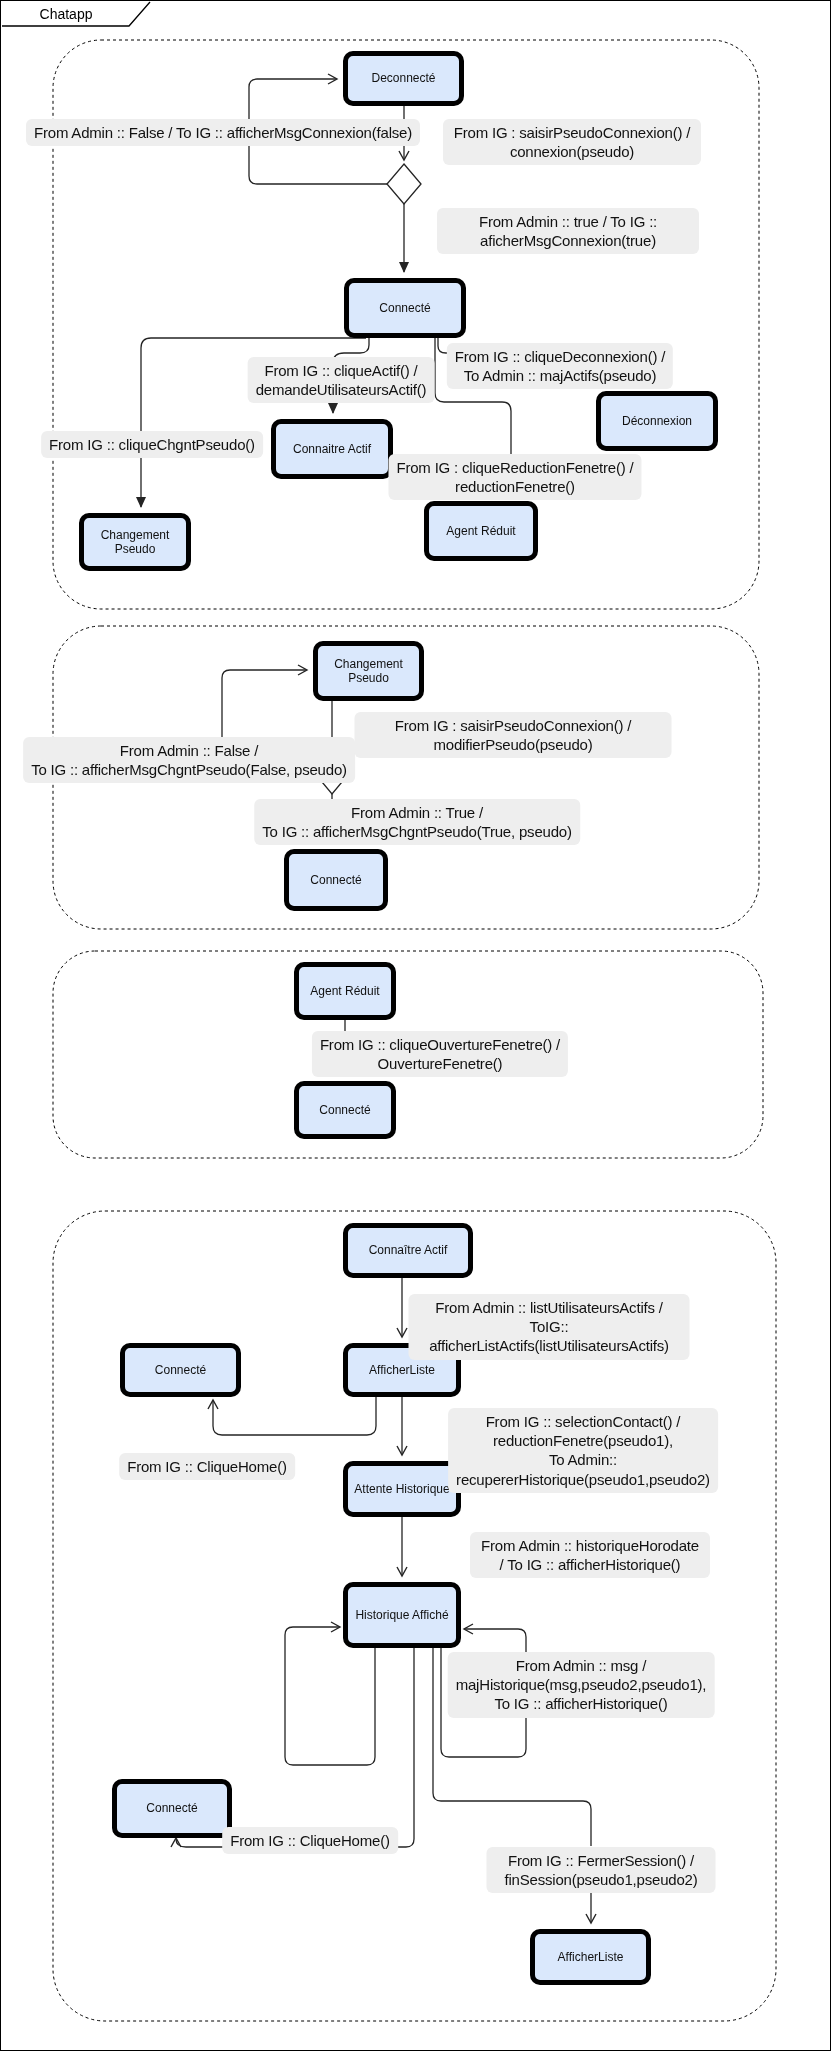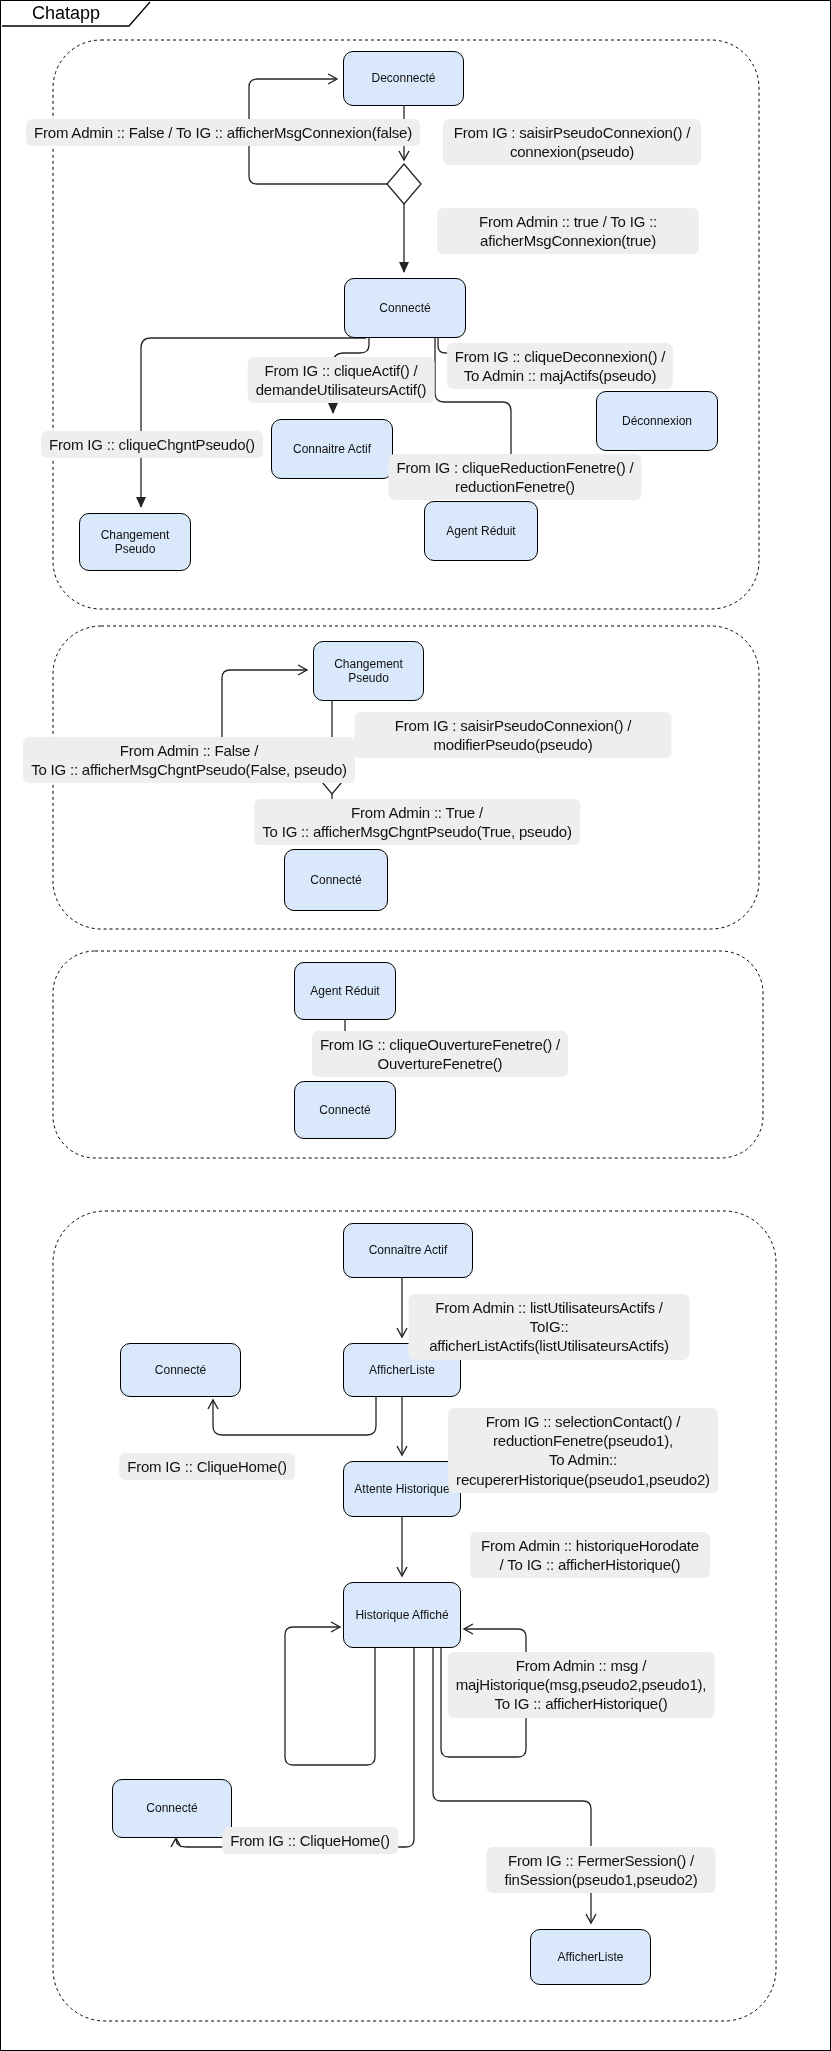--- a/index.html
+++ b/index.html
@@ -9,21 +9,21 @@
     width:831px;height:2051px;
     background:#ffffff;
     border:1px solid #000;
     font-family:"Liberation Sans","DejaVu Sans",sans-serif;
     overflow:hidden;
   }
   svg.layer{position:absolute;left:0;top:0;width:831px;height:2051px;}
   .state{
     position:absolute;
     background:#dae8fc;
-    border:1px solid #000000;
+    border:5px solid #000000;
     border-radius:10px;
     display:flex;align-items:center;justify-content:center;
     font-size:12px;color:#111;
     text-align:center;
     padding:4px 6px;
     white-space:pre-line;
     line-height:1.2;
   }
   .elabel{
     position:absolute;
@@ -32,21 +32,21 @@
     border-radius:6px;
     padding:4px 8px;
     font-size:15px;letter-spacing:-0.2px;color:#111;
     text-align:center;
     white-space:pre-line;
     line-height:1.28;
   }
   .frame-title{
     position:absolute;left:0;top:0;width:130px;height:25px;
     display:flex;align-items:center;justify-content:center;
-    font-size:18px;color:#000;
+    font-size:14px;color:#000;
   }
 </style>
 </head>
 <body>
 
 <div class="canvas">
 
   <svg class="layer" viewBox="0 0 831 2051">
     <defs>
       <marker id="mF" markerWidth="16" markerHeight="16" refX="10" refY="5" orient="auto" markerUnits="userSpaceOnUse">

